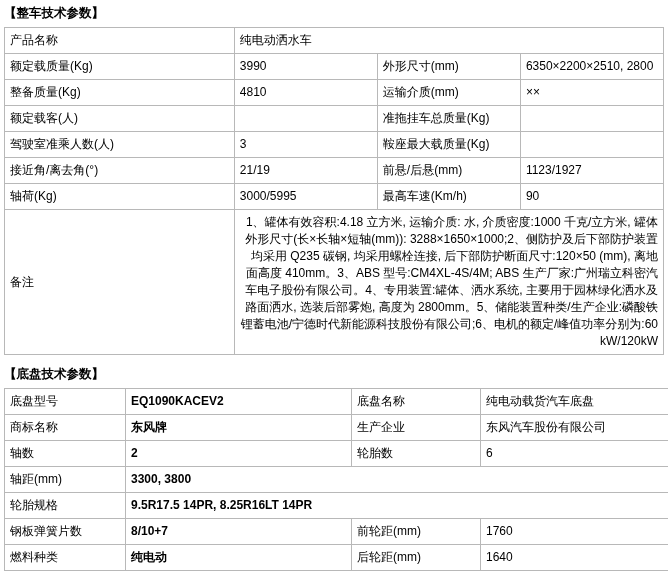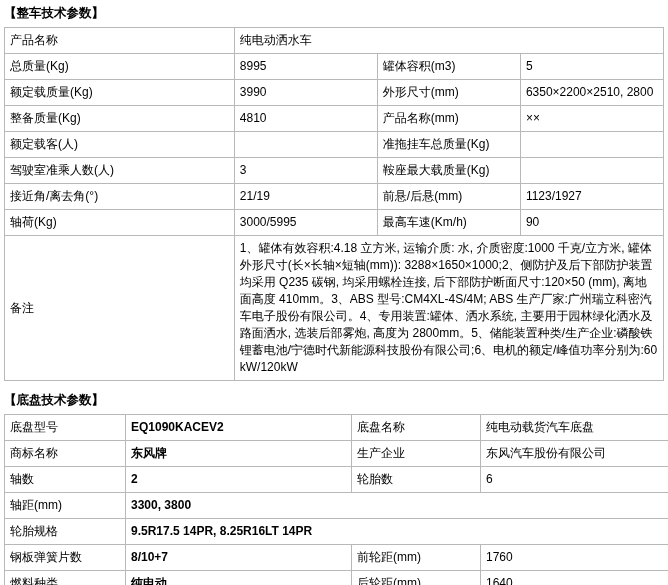--- a/index.html
+++ b/index.html
@@ -53,20 +53,21 @@
   td.value2 {
     width: 205px;
   }
   td.remark-label {
     vertical-align: top;
   }
   td.remark-body {
     line-height: 19px;
     padding: 5px 6px 6px 6px;
     vertical-align: top;
+    text-align: right;
   }
   .gap {
     height: 6px;
   }
   table.chassis td.label {
     width: 110px;
   }
   table.chassis td.value {
     width: 215px;
     font-weight: bold;
@@ -84,35 +85,29 @@
 <div class="page">
 
   <div class="section-title">【整车技术参数】</div>
   <table class="spec vehicle">
     <tbody>
       <tr>
         <td class="label">产品名称</td>
         <td class="value" colspan="3">纯电动洒水车</td>
       </tr>
       <tr>
-        <td class="label">总质量(Kg)</td>
-        <td class="value">8995</td>
-        <td class="label2">罐体容积(m3)</td>
-        <td class="value2">5</td>
-      </tr>
-      <tr>
         <td class="label">额定载质量(Kg)</td>
         <td class="value">3990</td>
         <td class="label2">外形尺寸(mm)</td>
         <td class="value2">6350×2200×2510, 2800</td>
       </tr>
       <tr>
         <td class="label">整备质量(Kg)</td>
         <td class="value">4810</td>
-        <td class="label2">产品名称(mm)</td>
+        <td class="label2">运输介质(mm)</td>
         <td class="value2">××</td>
       </tr>
       <tr>
         <td class="label">额定载客(人)</td>
         <td class="value"></td>
         <td class="label2">准拖挂车总质量(Kg)</td>
         <td class="value2"></td>
       </tr>
       <tr>
         <td class="label">驾驶室准乘人数(人)</td>

